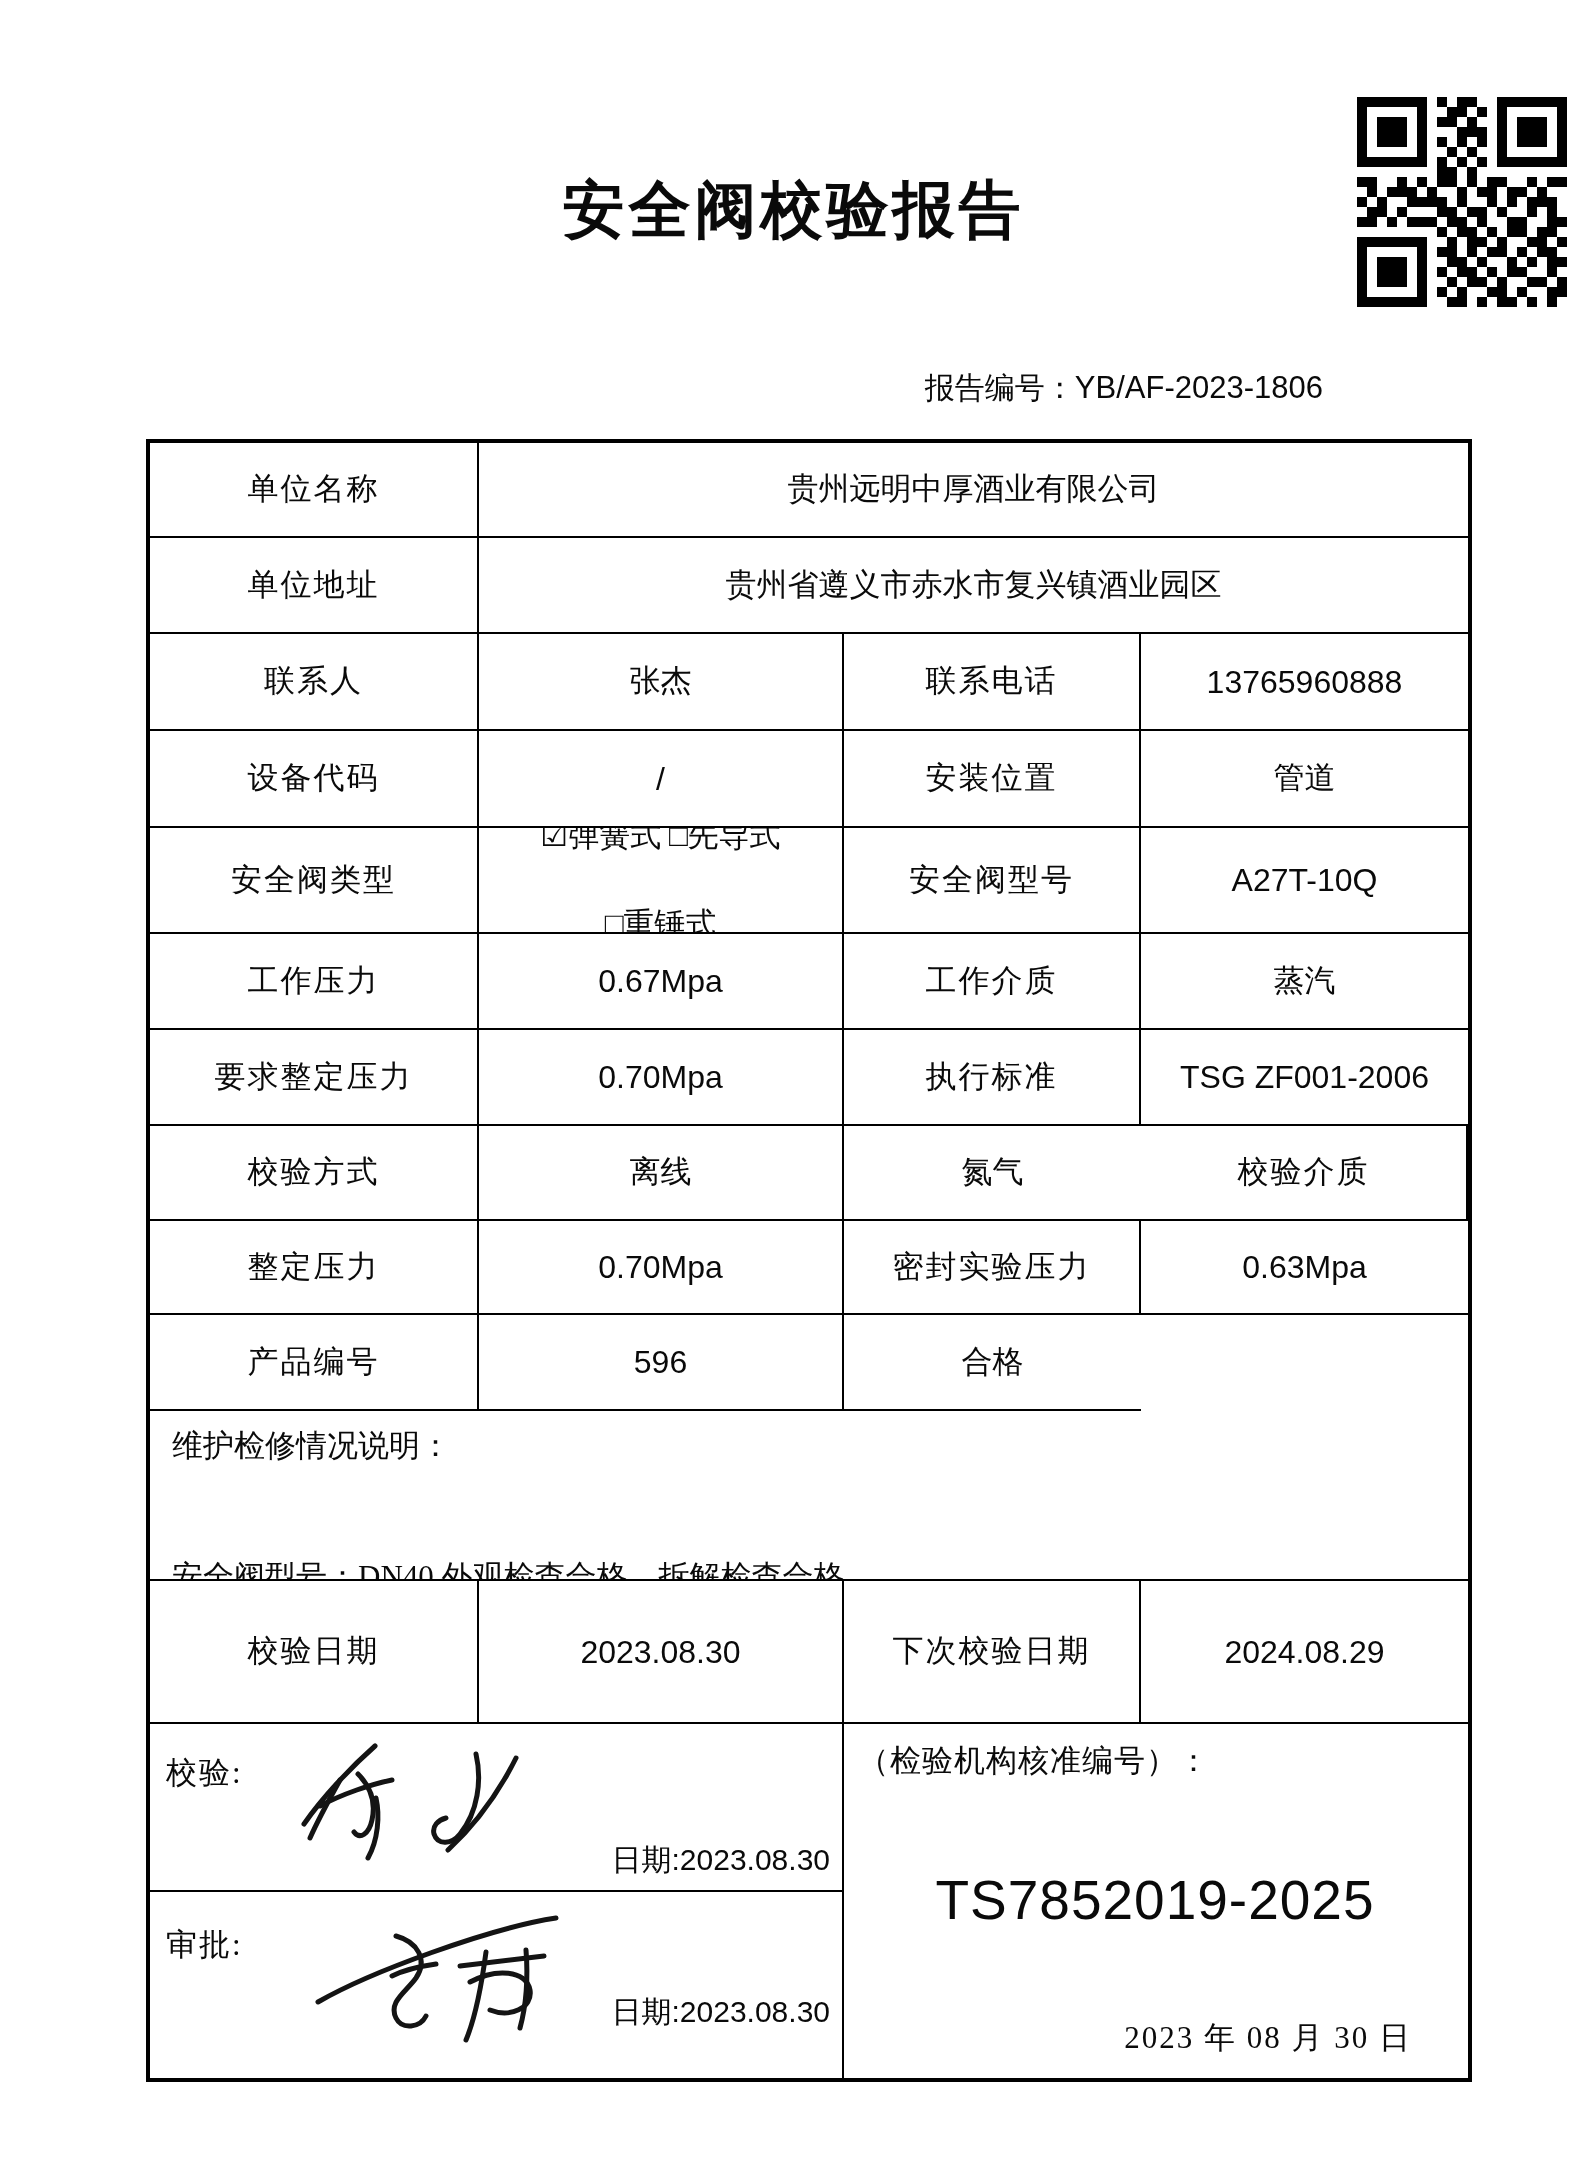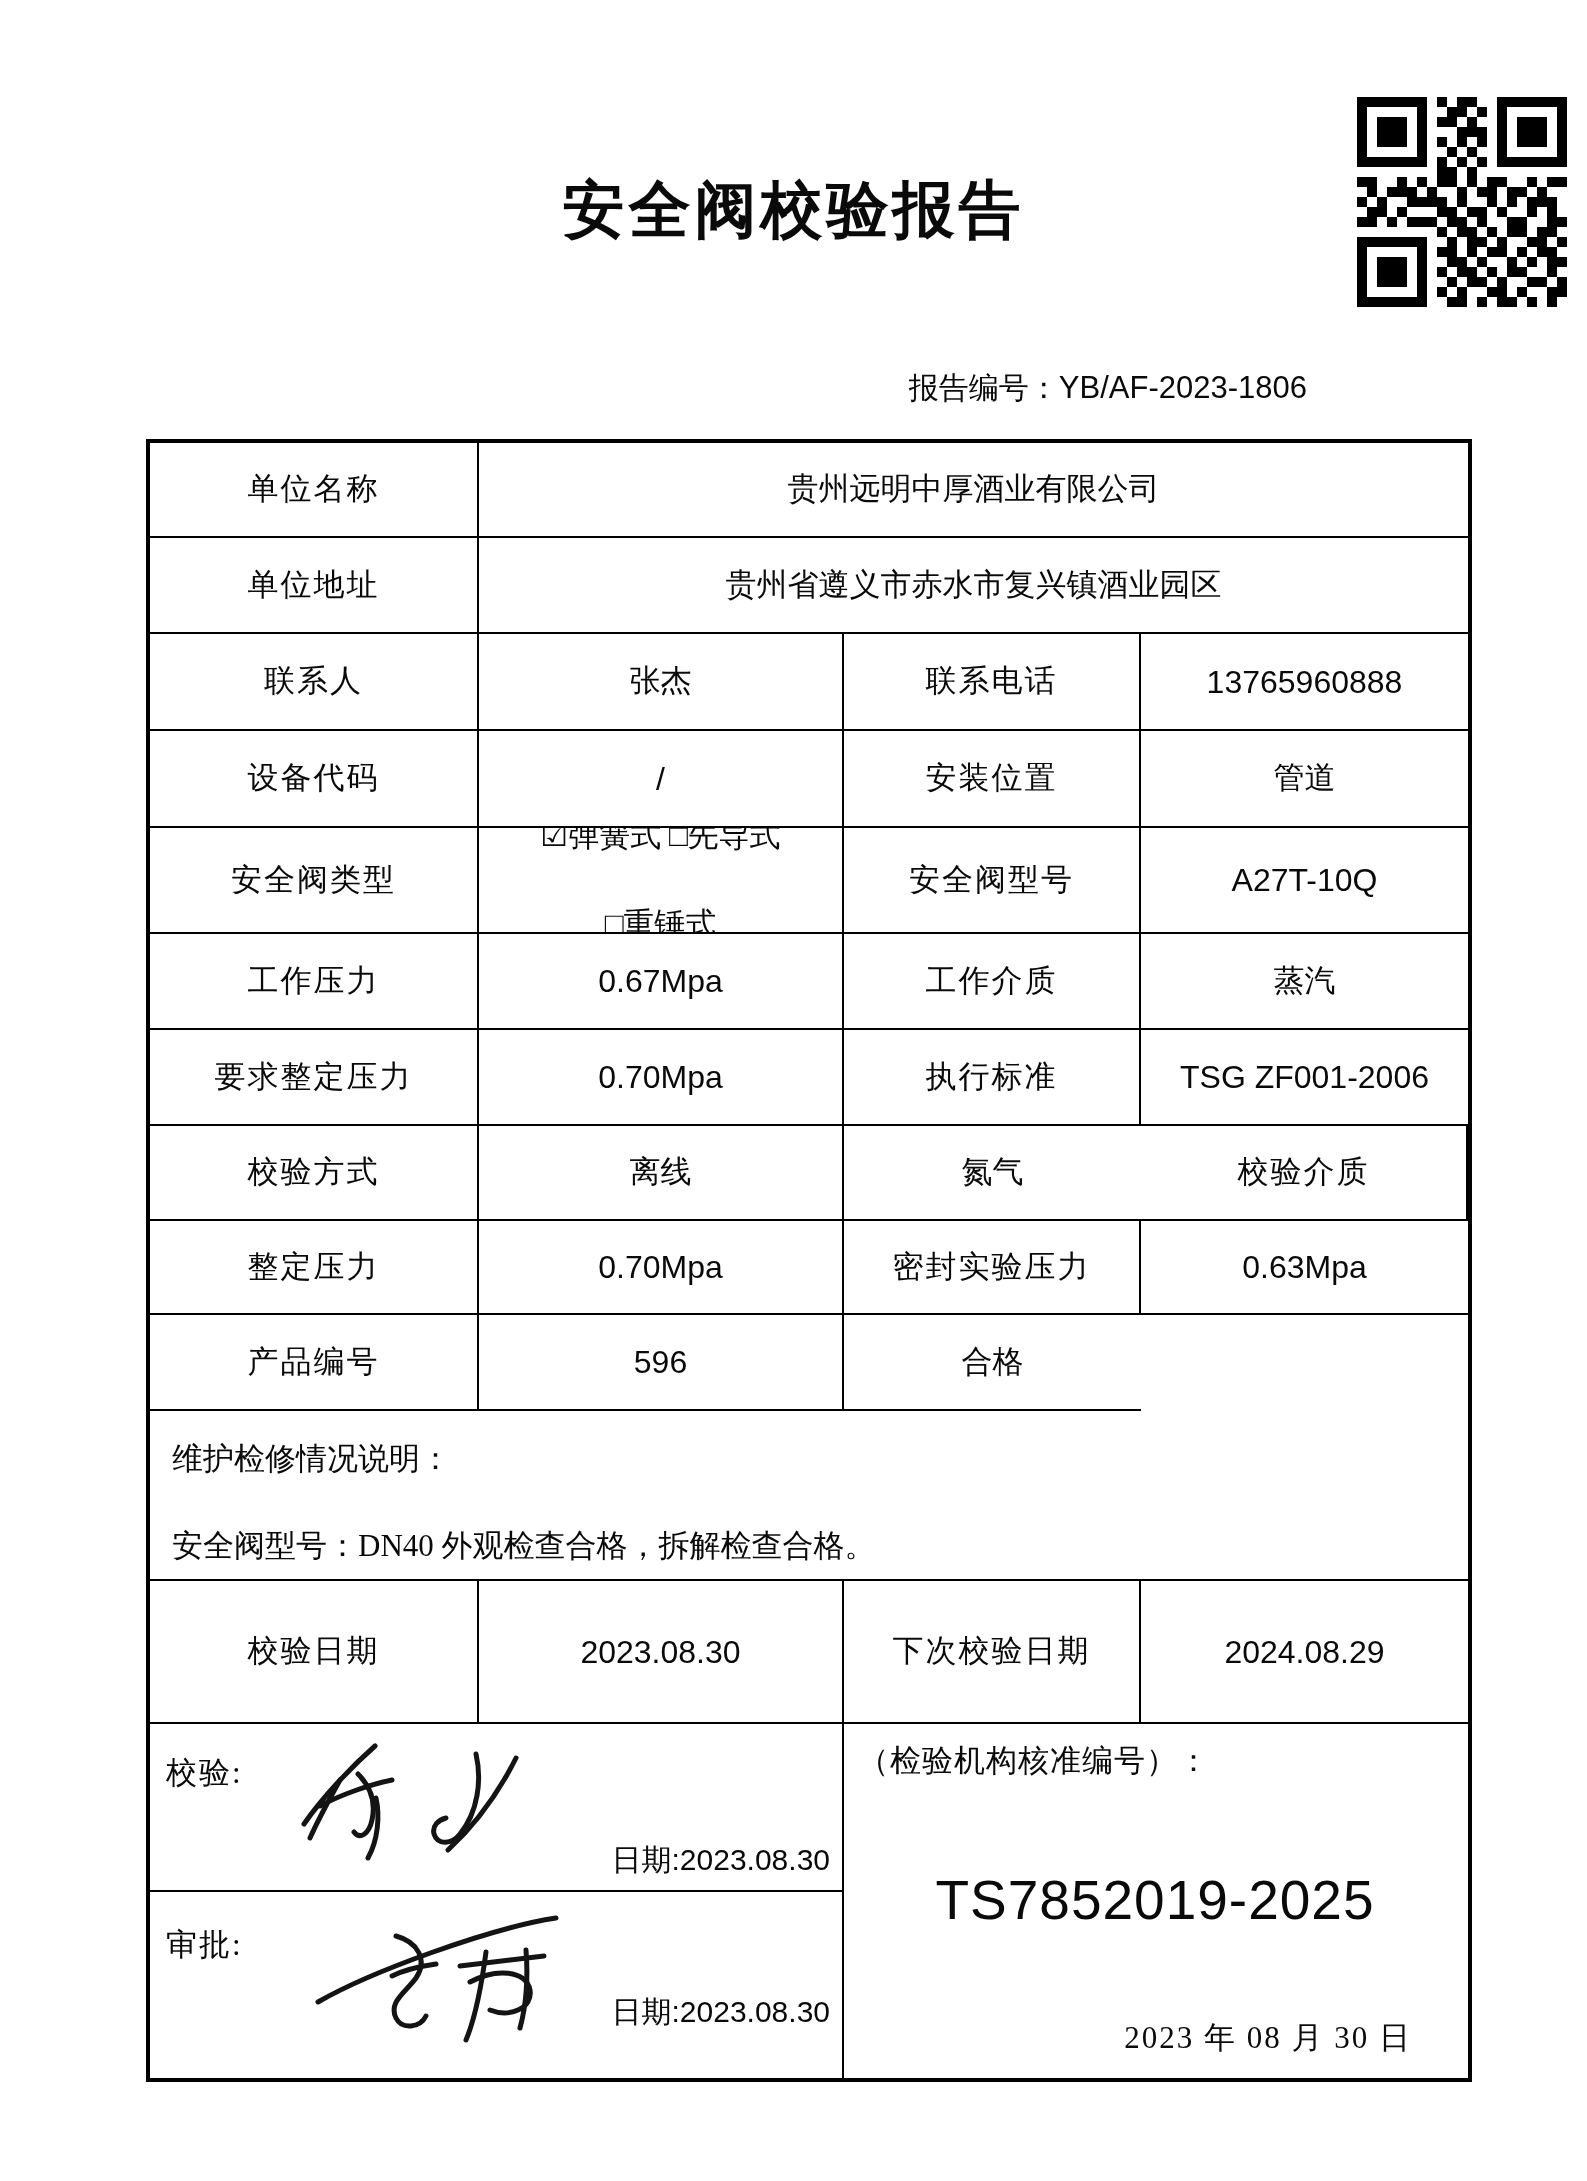--- a/index.html
+++ b/index.html
@@ -15,21 +15,21 @@
   
   .doc-title {
     position: absolute;
     top: 168px; left: 0; width: 100%;
     text-align: center;
     font-size: 62px; font-weight: 700;
     letter-spacing: 4px;
   }
   .report-no-line {
     position: absolute;
-    top: 368px; right: 280px;
+    top: 368px; right: 264px;
     font-size: 30px;
     white-space: nowrap;
   }
   .report-no-line .num { font-size: 31px; }
 
   .qr {
     position: absolute;
     top: 97px; left: 1357px;
     width: 210px; height: 210px;
   }
@@ -64,24 +64,25 @@
     font-family: "Liberation Sans", "DejaVu Sans", sans-serif;
     font-size: 32px;
     letter-spacing: 0px;
   }
   .checks { display: flex; flex-direction: column; line-height: 1.55; gap: 39px; }
 
   
   .cell.remark {
     flex-direction: column;
     align-items: flex-start;
-    justify-content: center;
+    justify-content: flex-start;
     text-align: left;
     padding: 16px 0 0 22px;
     box-sizing: border-box;
+    gap: 44px;
   }
   .cell.remark .remark-line2 { margin-top: 48px; }
 
   
   .cell.sig { justify-content: flex-start; align-items: flex-start; }
   .sig-label { position: absolute; left: 16px; top: 30px; font-size: 31px; letter-spacing: 2px; }
   .sig-date  { position: absolute; right: 12px; font-size: 30px; white-space: nowrap; }
   .sig-svg { position: absolute; }
   .sig-svg svg path {
     fill: none; stroke: #141414; stroke-width: 5;

